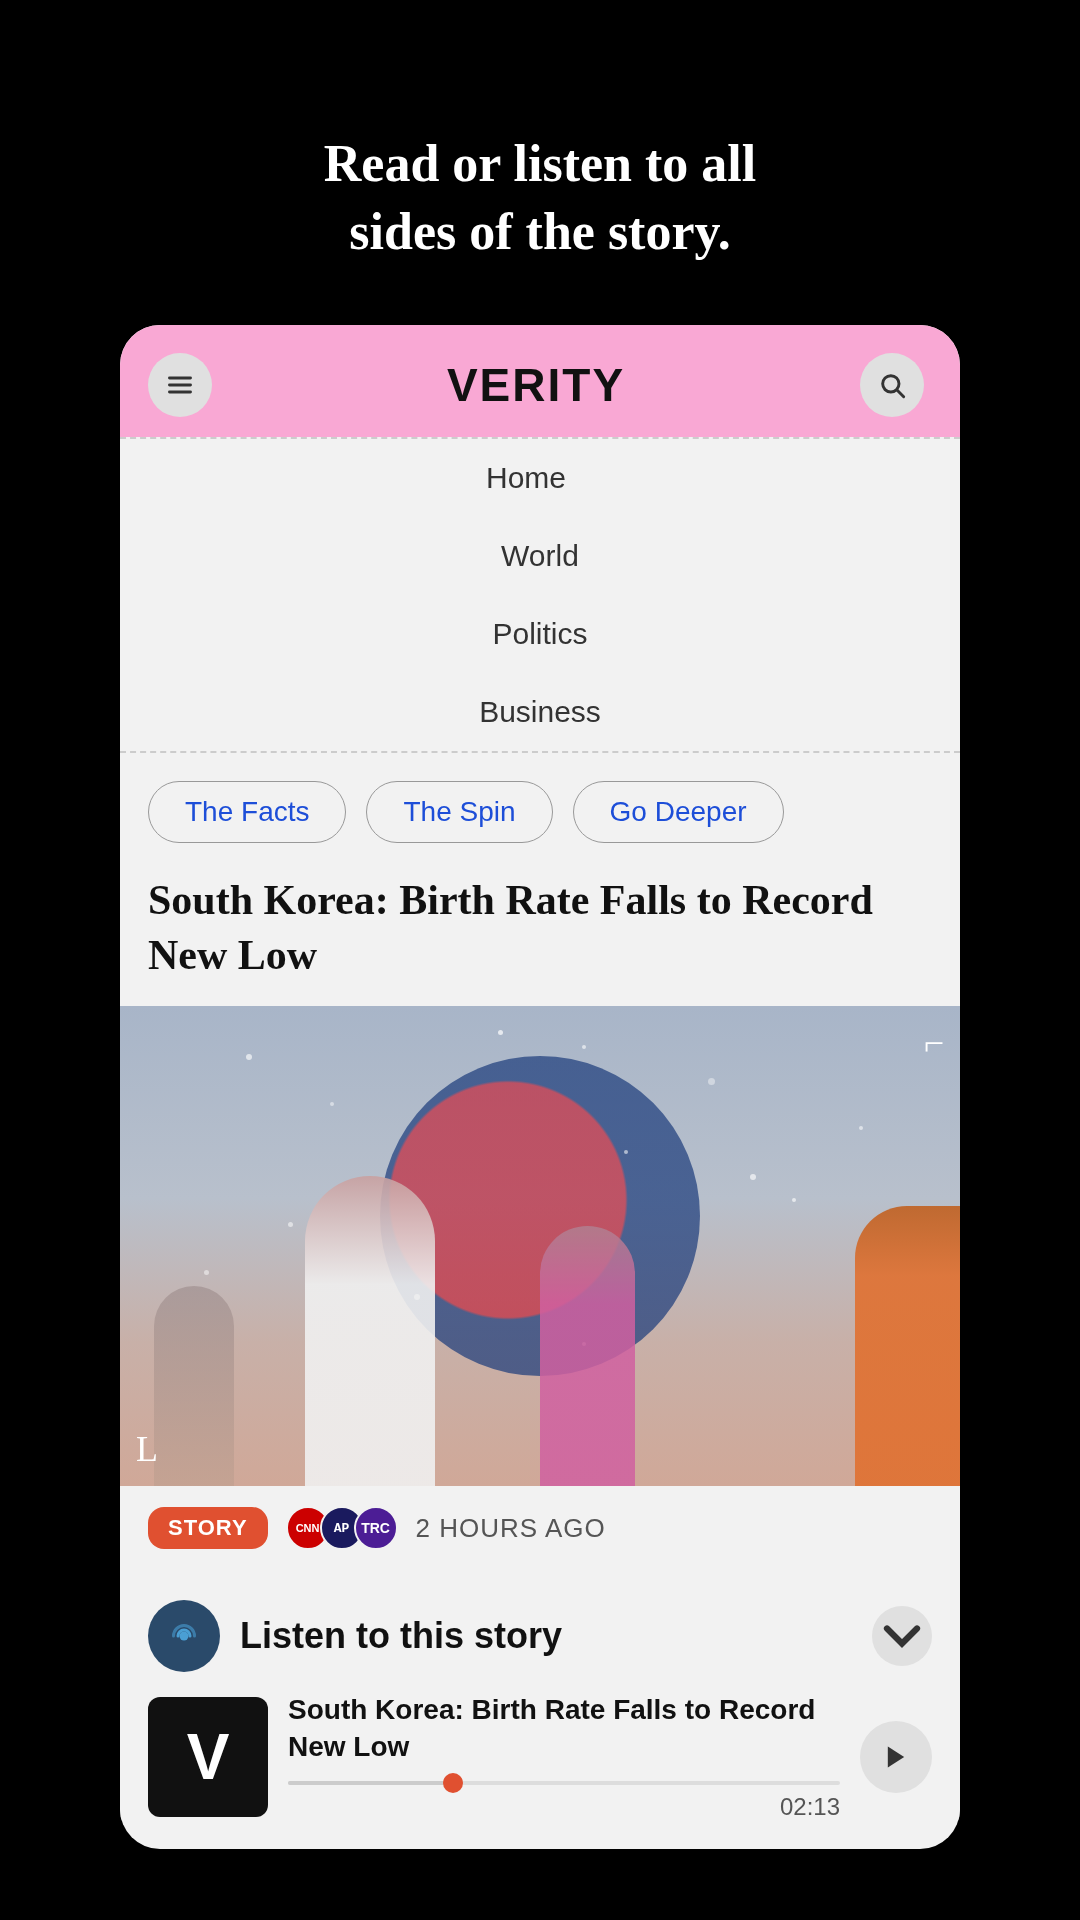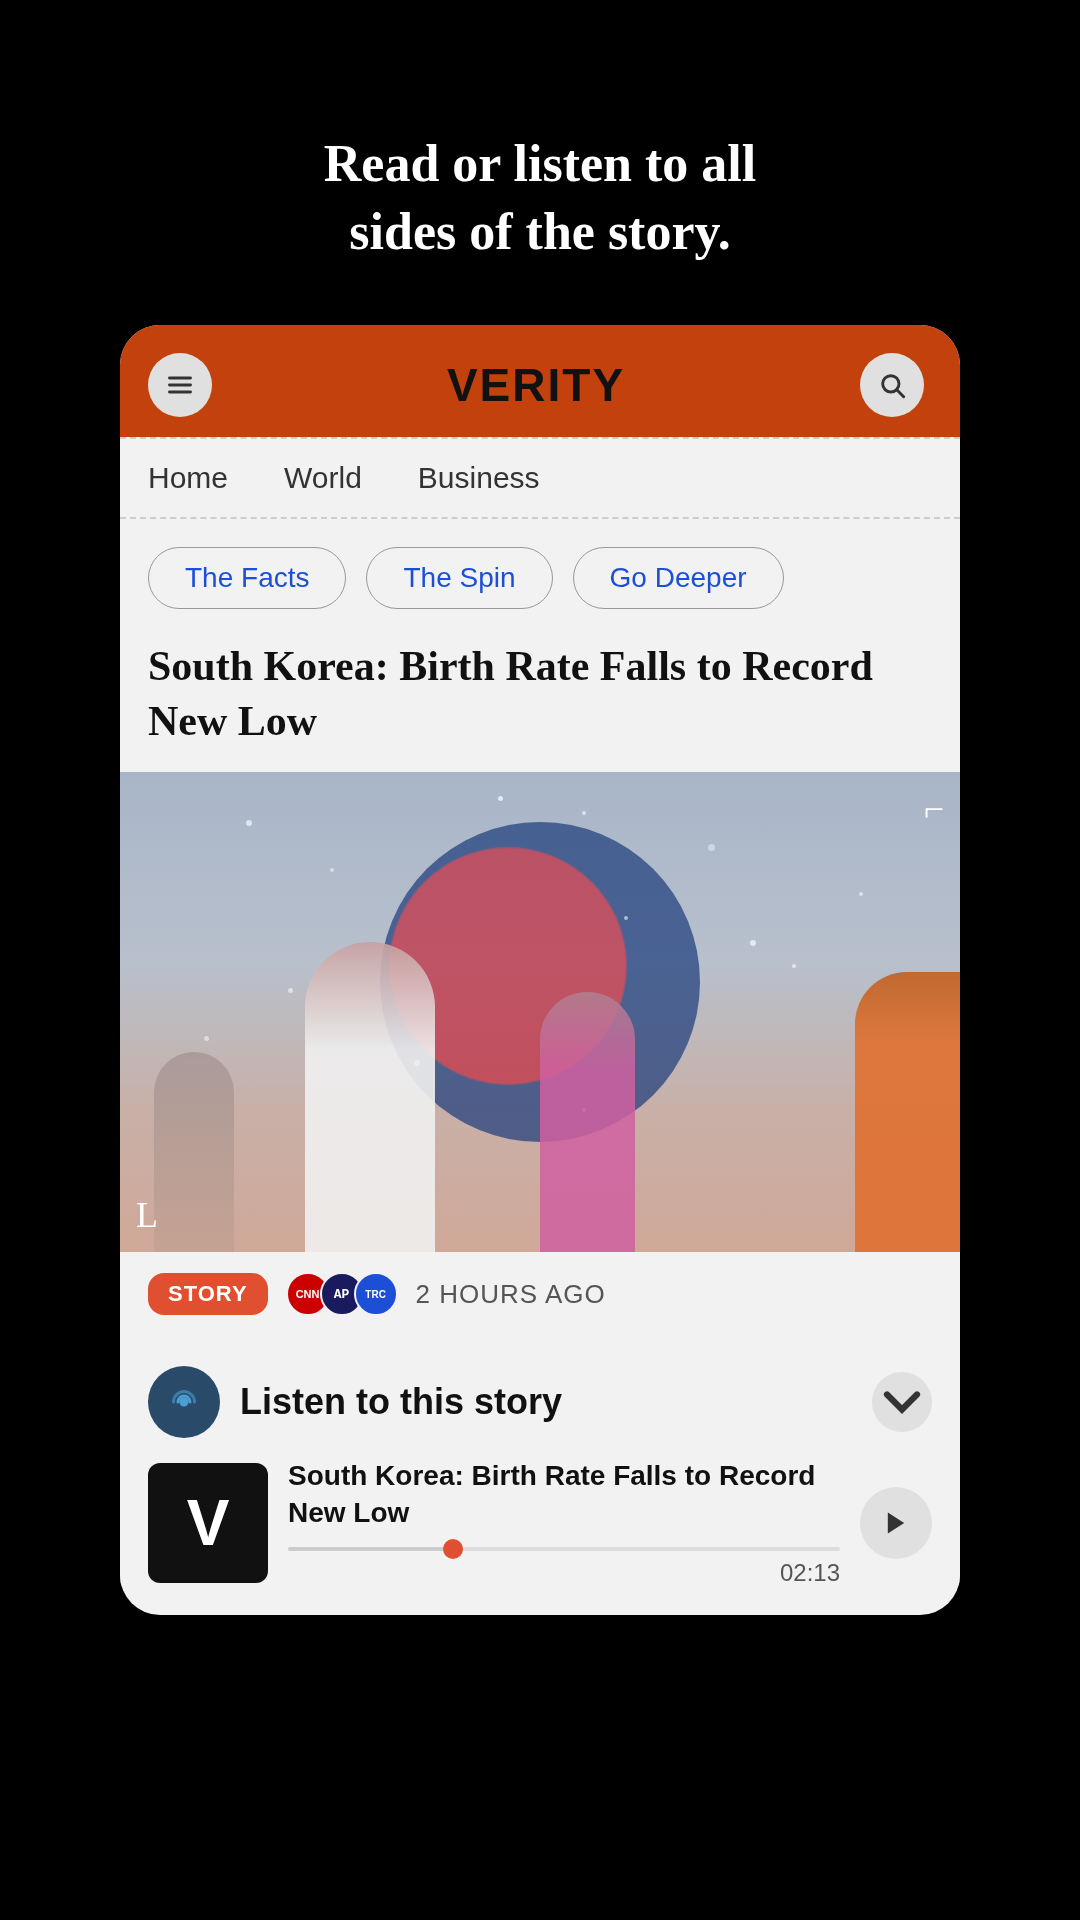--- a/index.html
+++ b/index.html
@@ -36,21 +36,21 @@
       overflow: hidden;
       box-shadow: 0 30px 80px rgba(0,0,0,0.5);
     }
 
     
     .app-header {
       display: flex;
       align-items: center;
       justify-content: space-between;
       padding: 28px 36px 20px 28px;
-      background: #c2410c;
+      background: #f9a8d4;
     }
 
     .menu-btn {
       width: 64px;
       height: 64px;
       border-radius: 50%;
       background: #e0e0e0;
       display: flex;
       align-items: center;
       justify-content: center;
@@ -82,20 +82,21 @@
 
     
     .nav-bar {
       border-top: 2px dashed #ccc;
       border-bottom: 2px dashed #ccc;
       display: flex;
       align-items: center;
       padding: 0 28px;
       background: #f2f2f2;
       overflow: hidden;
+      flex-direction: column;
     }
 
     .nav-item {
       font-family: Arial, sans-serif;
       font-size: 30px;
       color: #333;
       padding: 22px 28px;
       cursor: pointer;
       white-space: nowrap;
     }
@@ -247,24 +248,24 @@
     }
 
     .source-ap {
       background: #1a1a5e;
       color: #fff;
       font-family: Liberation Mono, monospace;
       font-size: 13px;
     }
 
     .source-trc {
-      background: #1d4ed8;
-      color: #fff;
-      font-family: Arial, sans-serif;
-      font-size: 10px;
+      background: #4c1d95;
+      color: #fff;
+      font-family: Arial, sans-serif;
+      font-size: 14px;
     }
 
     .time-ago {
       font-family: Arial, sans-serif;
       font-size: 26px;
       color: #555;
       letter-spacing: 1px;
     }
 
     
@@ -425,20 +426,21 @@
       <svg viewBox="0 0 24 24" fill="none" stroke="#333" stroke-width="2.5" stroke-linecap="round">
         <circle cx="11" cy="11" r="7"></circle>
         <line x1="16.5" y1="16.5" x2="22" y2="22"></line>
       </svg>
     </div>
   </div>
 
   <nav class="nav-bar">
     <div class="nav-item">Home</div>
     <div class="nav-item">World</div>
+    <div class="nav-item">Politics</div>
     <div class="nav-item">Business</div>
   </nav>
 
   <div class="filter-bar">
     <div class="pill">The Facts</div>
     <div class="pill">The Spin</div>
     <div class="pill">Go Deeper</div>
   </div>
 
   <div class="article-title">South Korea: Birth Rate Falls to Record New Low</div>

